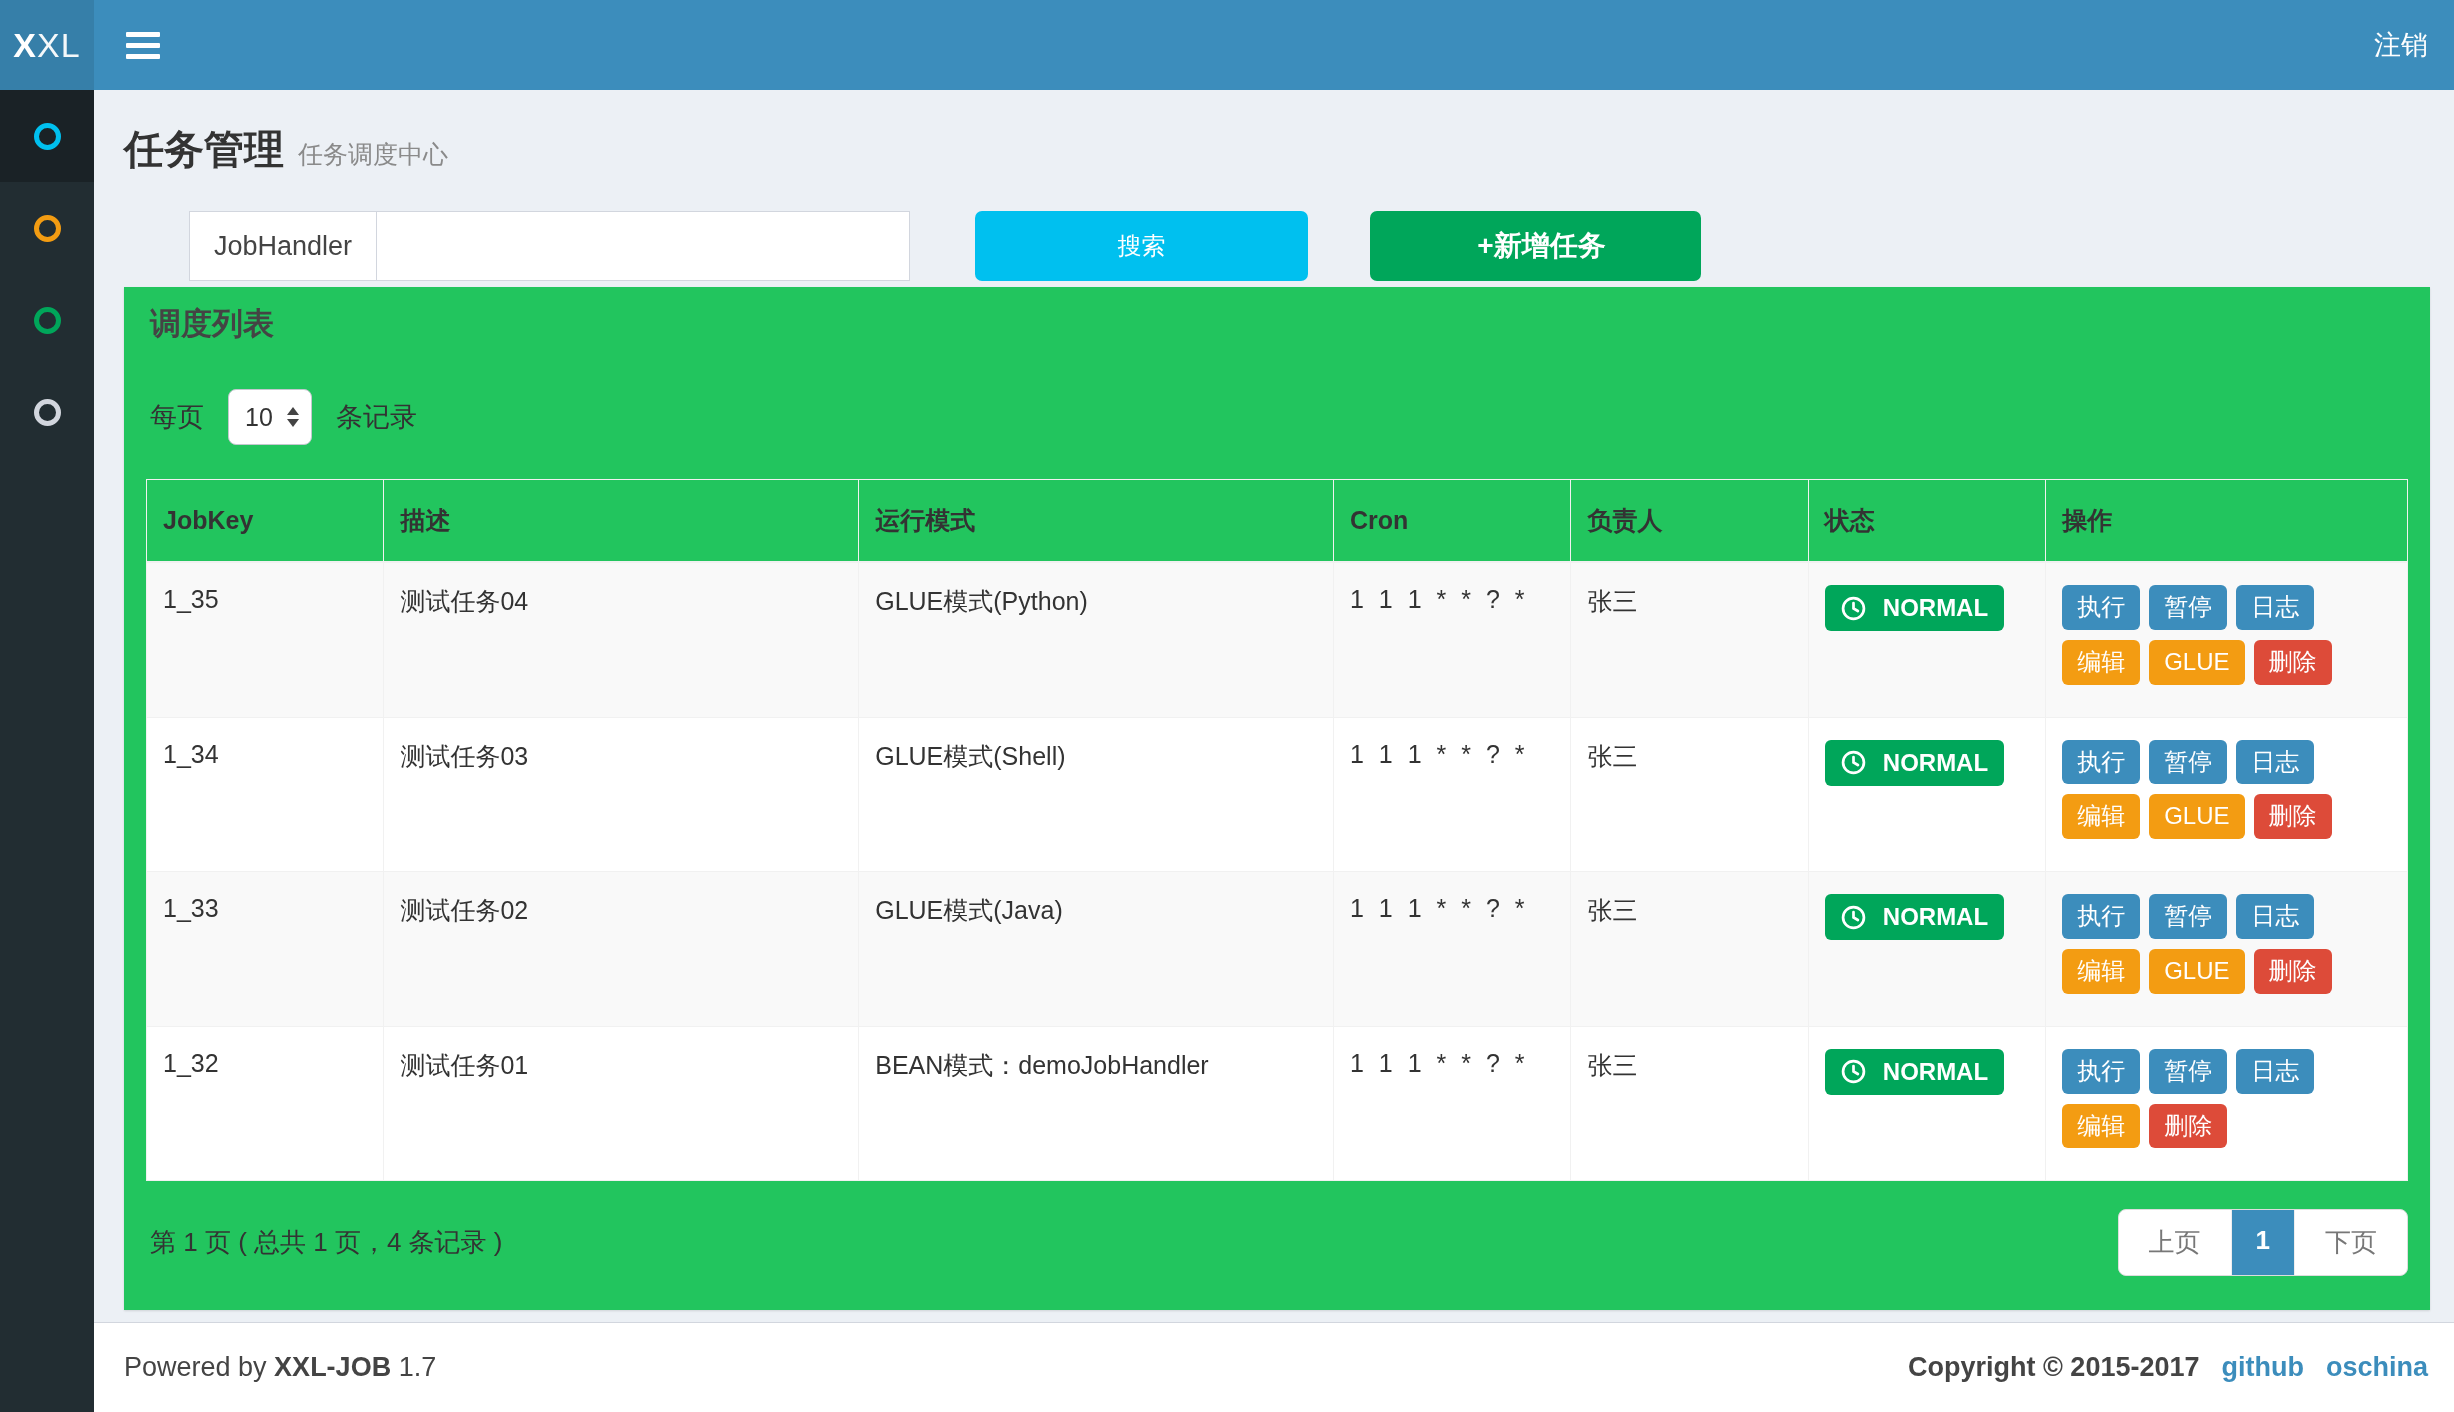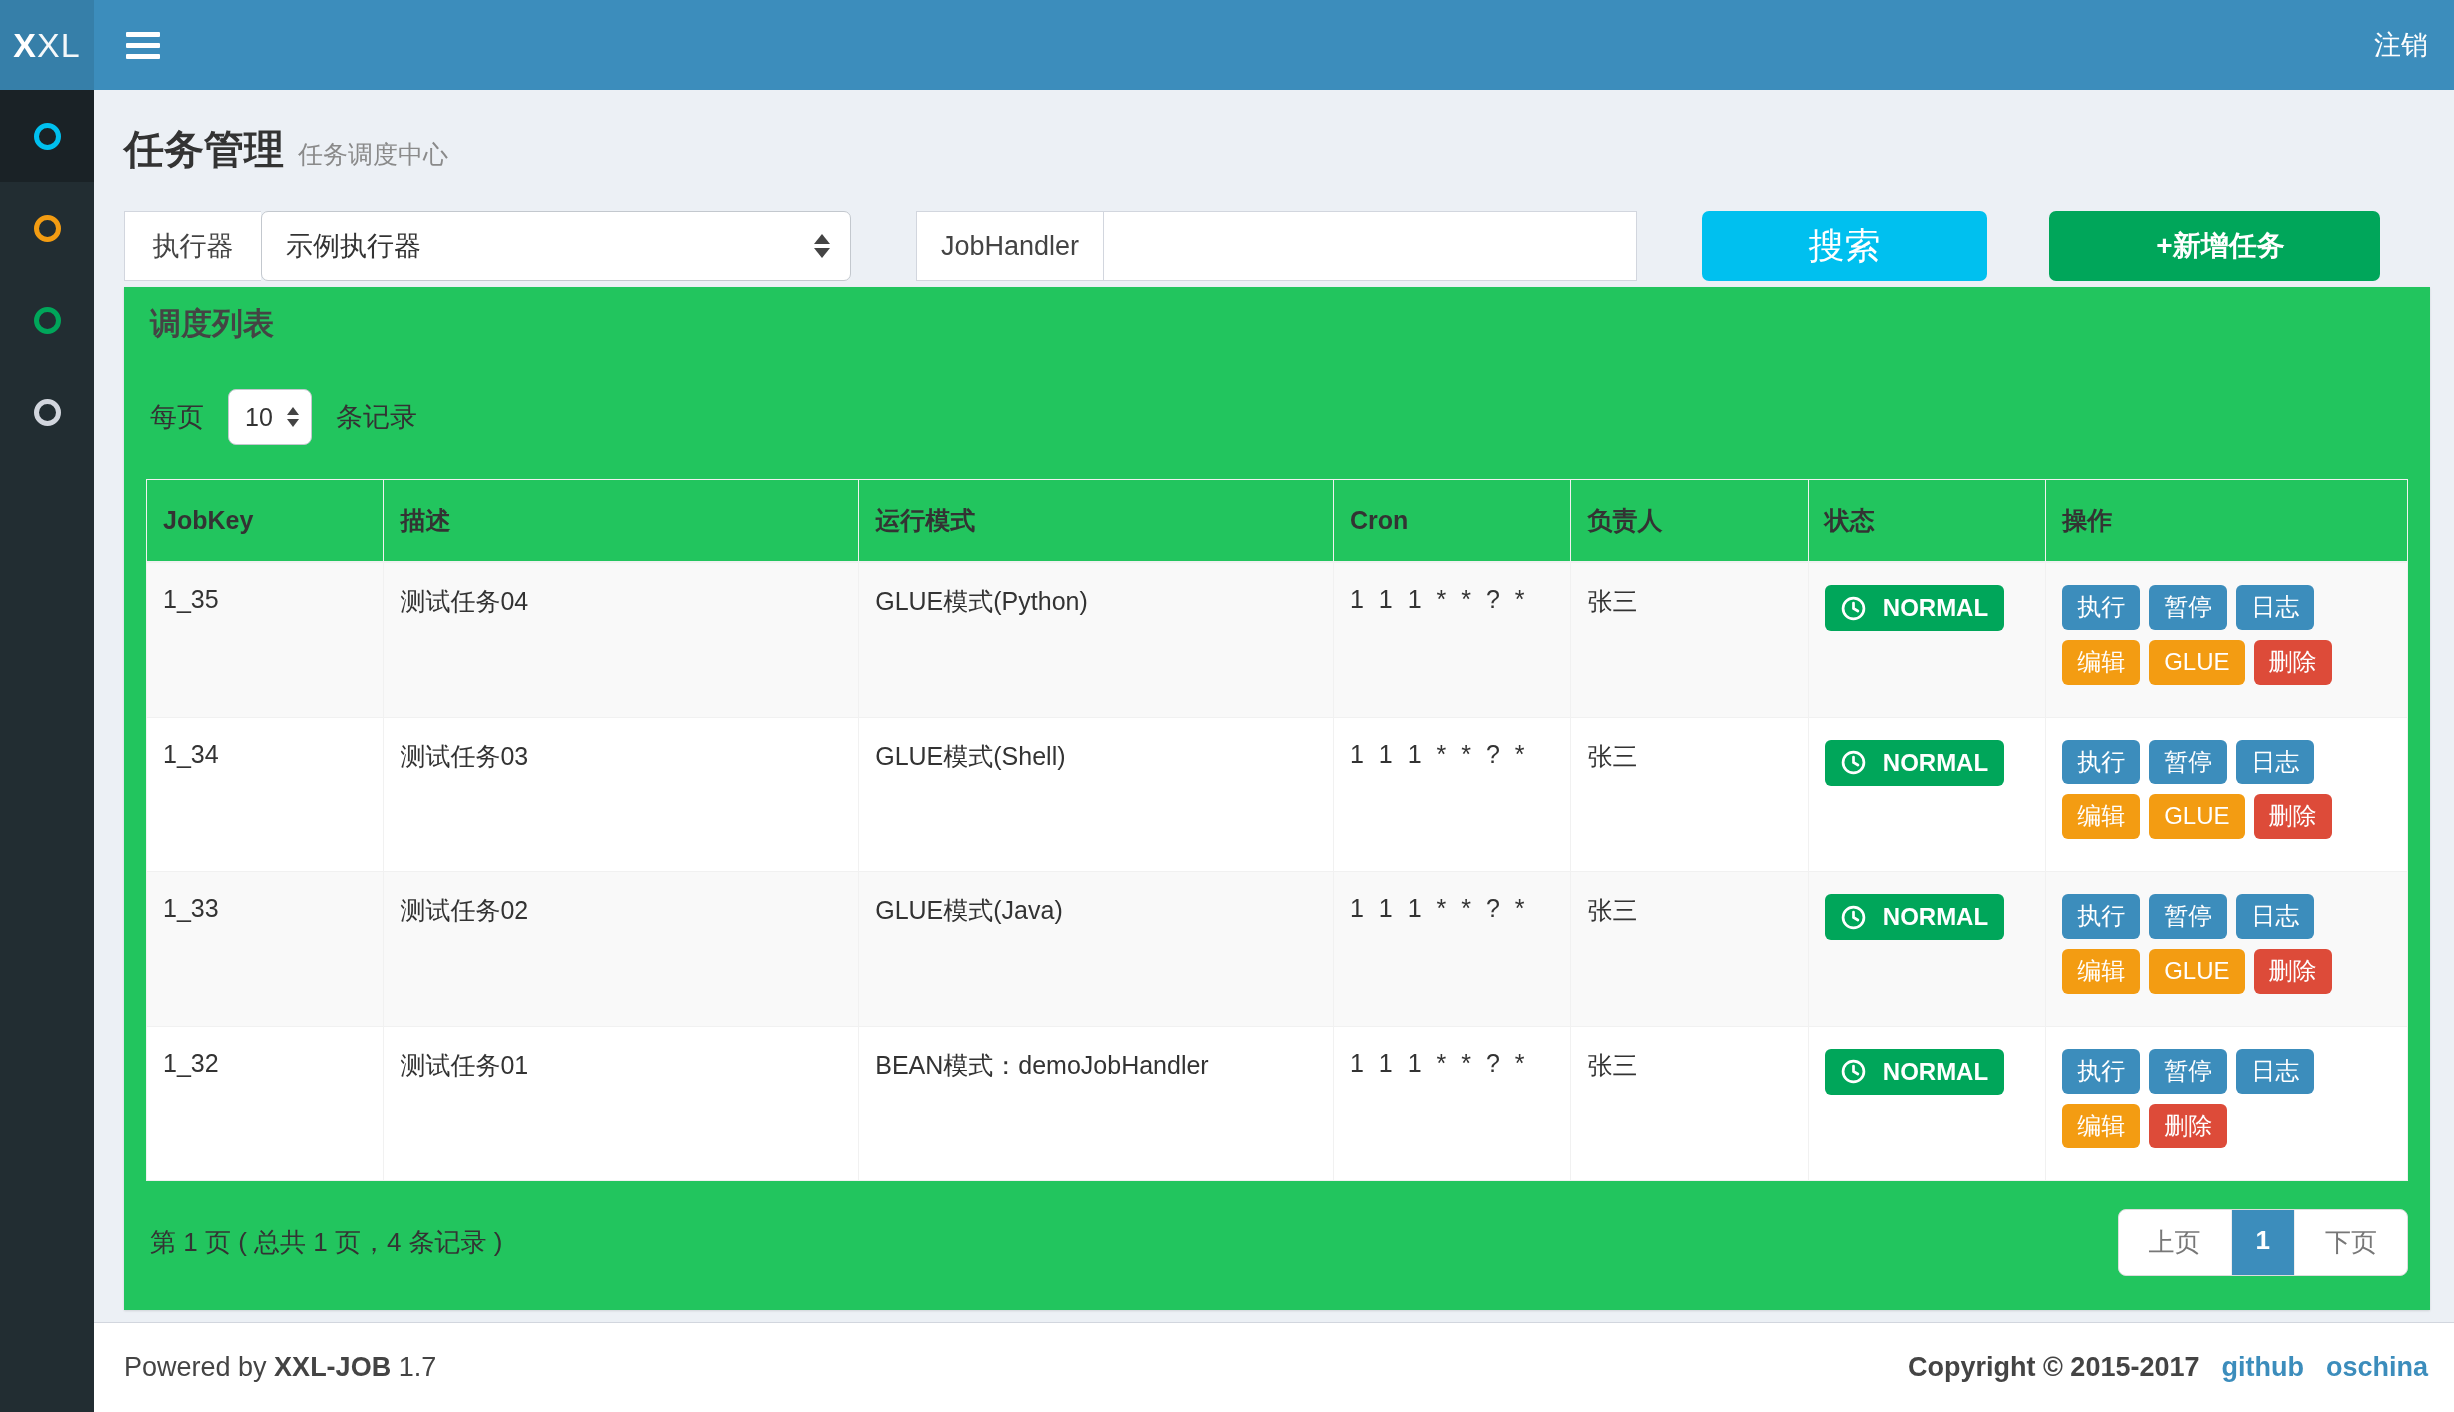--- a/index.html
+++ b/index.html
@@ -65,21 +65,21 @@
   .jh-group { display: flex; width: 721px; margin-left: 65px; }
   .jh-group .addon { width: 187px; border-right: none; }
   .jh-group input {
     width: 534px; height: 70px; border: 1px solid #d2d6de; background: #fff;
     font-size: 27px; padding: 0 18px; outline: none; color: #333;
   }
   .arrows { display: flex; flex-direction: column; gap: 4px; }
   .arrows .up { width: 0; height: 0; border-left: 8px solid transparent; border-right: 8px solid transparent; border-bottom: 10px solid #444; }
   .arrows .dn { width: 0; height: 0; border-left: 8px solid transparent; border-right: 8px solid transparent; border-top: 10px solid #444; }
   .btn { border: none; color: #fff; cursor: pointer; font-family: inherit; }
-  .btn-search { width: 285px; height: 70px; margin-left: 65px; background: #00c0ef; border-radius: 7px; font-size: 36px; }
+  .btn-search { width: 333px; height: 70px; margin-left: 65px; background: #00c0ef; border-radius: 7px; font-size: 24px; }
   .btn-add { width: 331px; height: 70px; margin-left: 62px; background: #00a65a; border-radius: 7px; font-size: 28px; font-weight: 600; padding-left: 12px; }
 
   
   .panel {
     background: #22c55e; box-shadow: 0 1px 2px rgba(0,0,0,.12);
     padding: 12px 22px 34px 22px;
   }
   .panel-title { font-size: 31px; font-weight: 600; color: #444; margin: 4px 0 0 4px; }
   .page-size { display: flex; align-items: center; gap: 24px; margin: 44px 0 34px 4px; font-size: 27px; color: #333; }
   .select-box.small { height: 56px; width: 84px; border-radius: 8px; padding: 0 12px 0 16px; font-size: 25px; }
@@ -168,30 +168,20 @@
     </div>
   </aside>
 
 <main class="content">
   <div class="content-header">
     <h1>任务管理</h1>
     <small>任务调度中心</small>
   </div>
 
   <div class="filter-row">
-    <div class="exec-group">
-      <span class="addon">执行器</span>
-      <div class="select-box">
-        <span>示例执行器</span>
-        <span class="arrows">
-            <span class="up"></span>
-            <span class="dn"></span>
-          </span>
-      </div>
-    </div>
     <div class="jh-group">
       <span class="addon">JobHandler</span>
       <input value="" style="">
     </div>
     <button class="btn btn-search">搜索</button>
     <button class="btn btn-add">+新增任务</button>
   </div>
 
   <div class="panel">
     <h2 class="panel-title">调度列表</h2>

